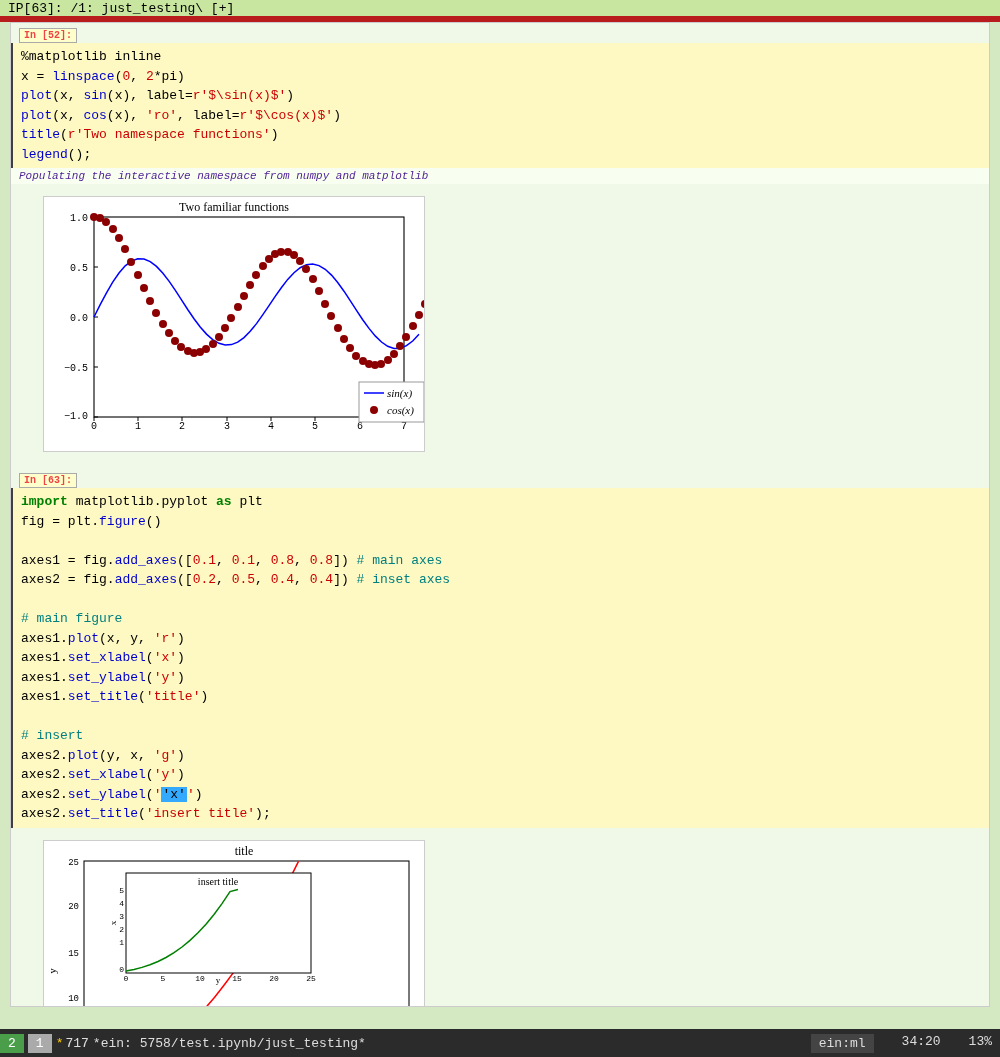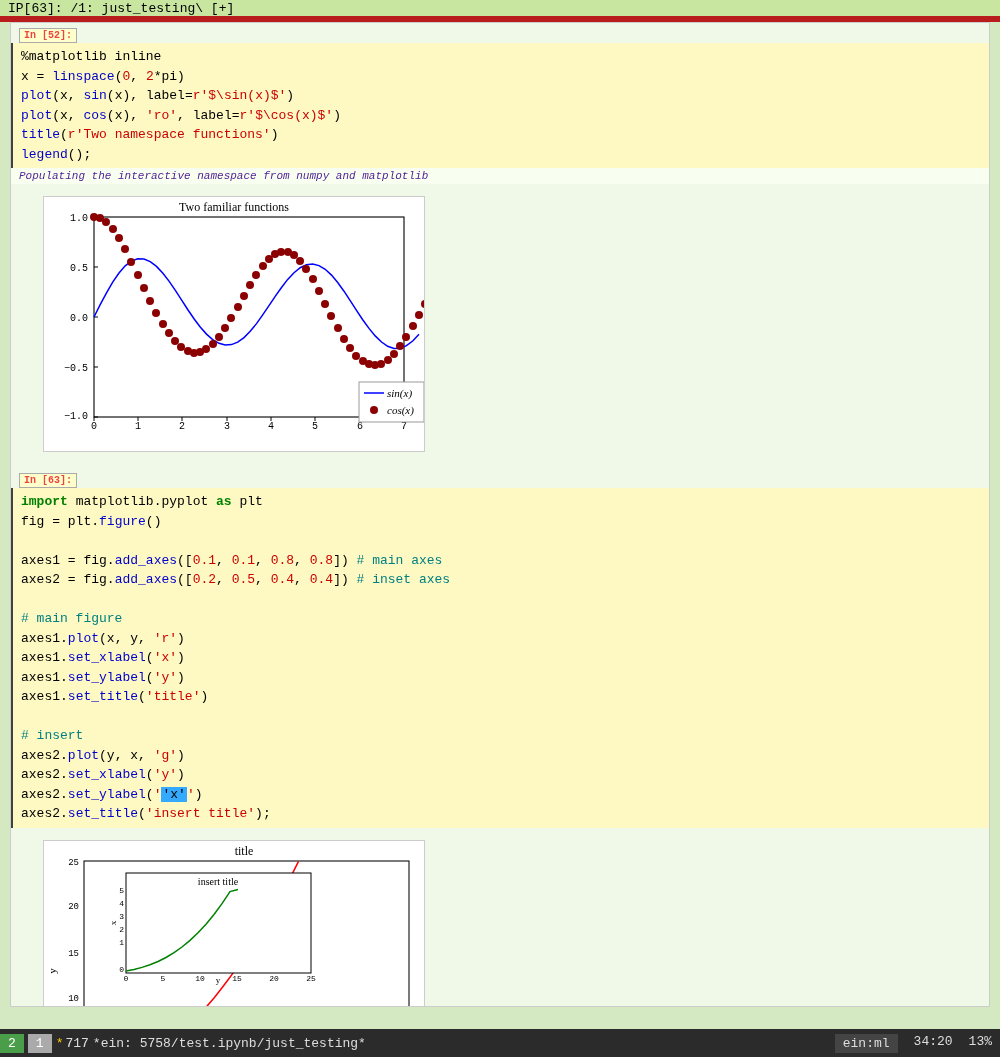--- a/index.html
+++ b/index.html
@@ -110,21 +110,21 @@
       background: #aaaaaa;
       color: white;
       padding: 2px 8px;
       margin-right: 4px;
       font-size: 13px;
     }
 
     .status-right {
       margin-left: auto;
       display: flex;
-      gap: 16px;
+      gap: 28px;
       padding-right: 8px;
     }
 
     .status-mode {
       background: #444;
       padding: 2px 8px;
     }
 
     pre {
       white-space: pre;

